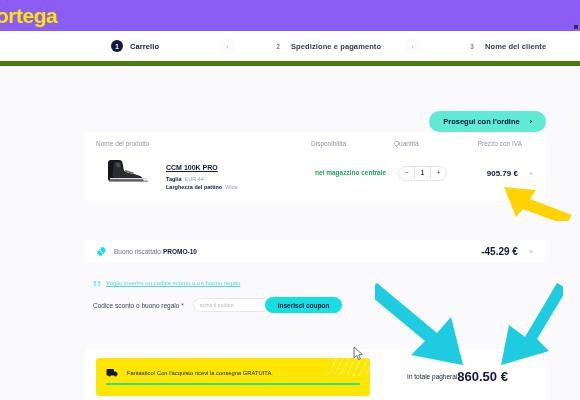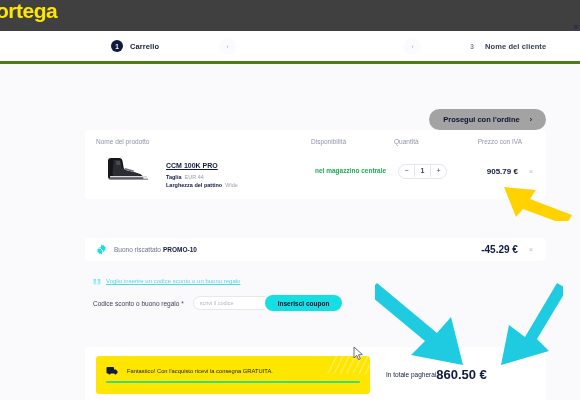--- a/index.html
+++ b/index.html
@@ -12,23 +12,23 @@
     overflow: hidden;
     background: #ffffff;
     font-family: "Liberation Sans", sans-serif;
     color: #0b1033;
     position: relative;
   }
 
   
   .topbar {
     height: 31px;
-    background: #404040;
-    display: flex;
-    align-items: flex-start;
+    background: #8b5cf6;
+    display: flex;
+    align-items: center;
     position: relative;
   }
   .logo {
     font-size: 21px;
     font-weight: 700;
     color: #ffe600;
     letter-spacing: -0.5px;
     margin-left: -4px;
     line-height: 1;
   }
@@ -38,21 +38,21 @@
     bottom: 2px;
     width: 4px;
     height: 4px;
     background: #2c3350;
   }
 
   
   .steps {
     height: 30px;
     background: #ffffff;
-    border-bottom: 3px solid #4d7c0f;
+    border-bottom: 5px solid #4d7c0f;
     display: flex;
     align-items: center;
     position: relative;
   }
   .step {
     display: flex;
     align-items: center;
     gap: 7px;
     position: absolute;
   }
@@ -99,21 +99,21 @@
     height: 339px;
     position: relative;
   }
 
   .cta-top {
     position: absolute;
     right: 34px;
     top: 44px;
   }
   .btn-primary {
-    background: #a3a3a3;
+    background: #5eead4;
     color: #0b1033;
     border: none;
     border-radius: 12px;
     font-size: 7.5px;
     font-weight: 700;
     padding: 6px 14px;
     display: inline-flex;
     align-items: center;
     gap: 10px;
     cursor: pointer;
@@ -350,21 +350,21 @@
     right: -2px;
     top: -4px;
     width: 48px;
     height: 22px;
     opacity: 0.35;
   }
   .totals {
     flex: 1;
     display: flex;
     align-items: center;
-    justify-content: flex-start;
+    justify-content: center;
     padding-left: 16px;
     padding-right: 4px;
   }
   .total-label { font-size: 6.5px; color: #111a3f; }
   .total-value { font-size: 13px; font-weight: 700; color: #111a3f; }
 
   
   .arrow { position: absolute; pointer-events: none; }
   .arrow-yellow { left: 500px; top: 181px; }
   .arrow-cyan-1 { left: 375px; top: 281px; }
@@ -379,20 +379,24 @@
   <div class="logo">ortega</div>
   <div class="topbar-corner"></div>
 </div>
 
 <div class="steps">
   <div class="step step-1">
     <div class="step-num active">1</div>
     <div class="step-label active">Carrello</div>
   </div>
   <div class="step-sep sep-1">›</div>
+  <div class="step step-2">
+    <div class="step-num idle">2</div>
+    <div class="step-label idle">Spedizione e pagamento</div>
+  </div>
   <div class="step-sep sep-2">›</div>
   <div class="step step-3">
     <div class="step-num idle">3</div>
     <div class="step-label idle">Nome del cliente</div>
   </div>
 </div>
 
 <div class="page">
 
   <div class="cta-top">

